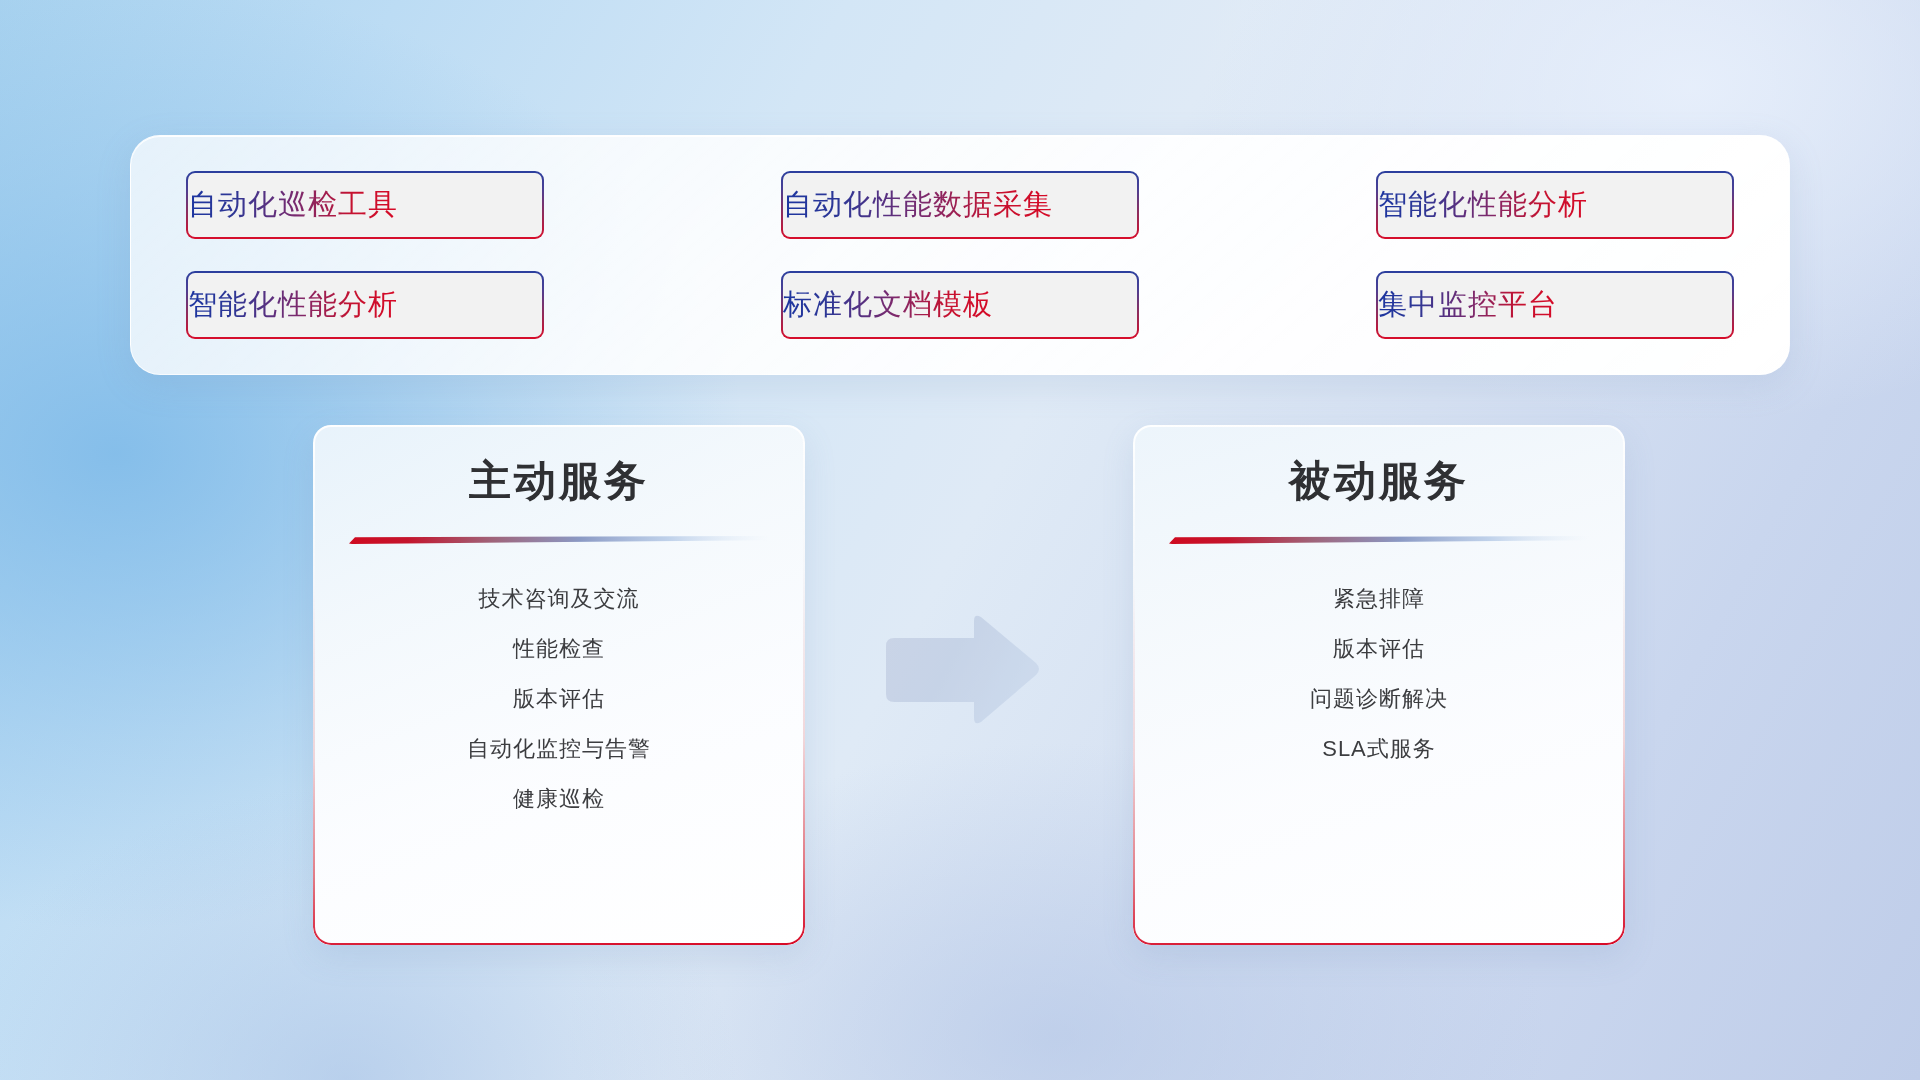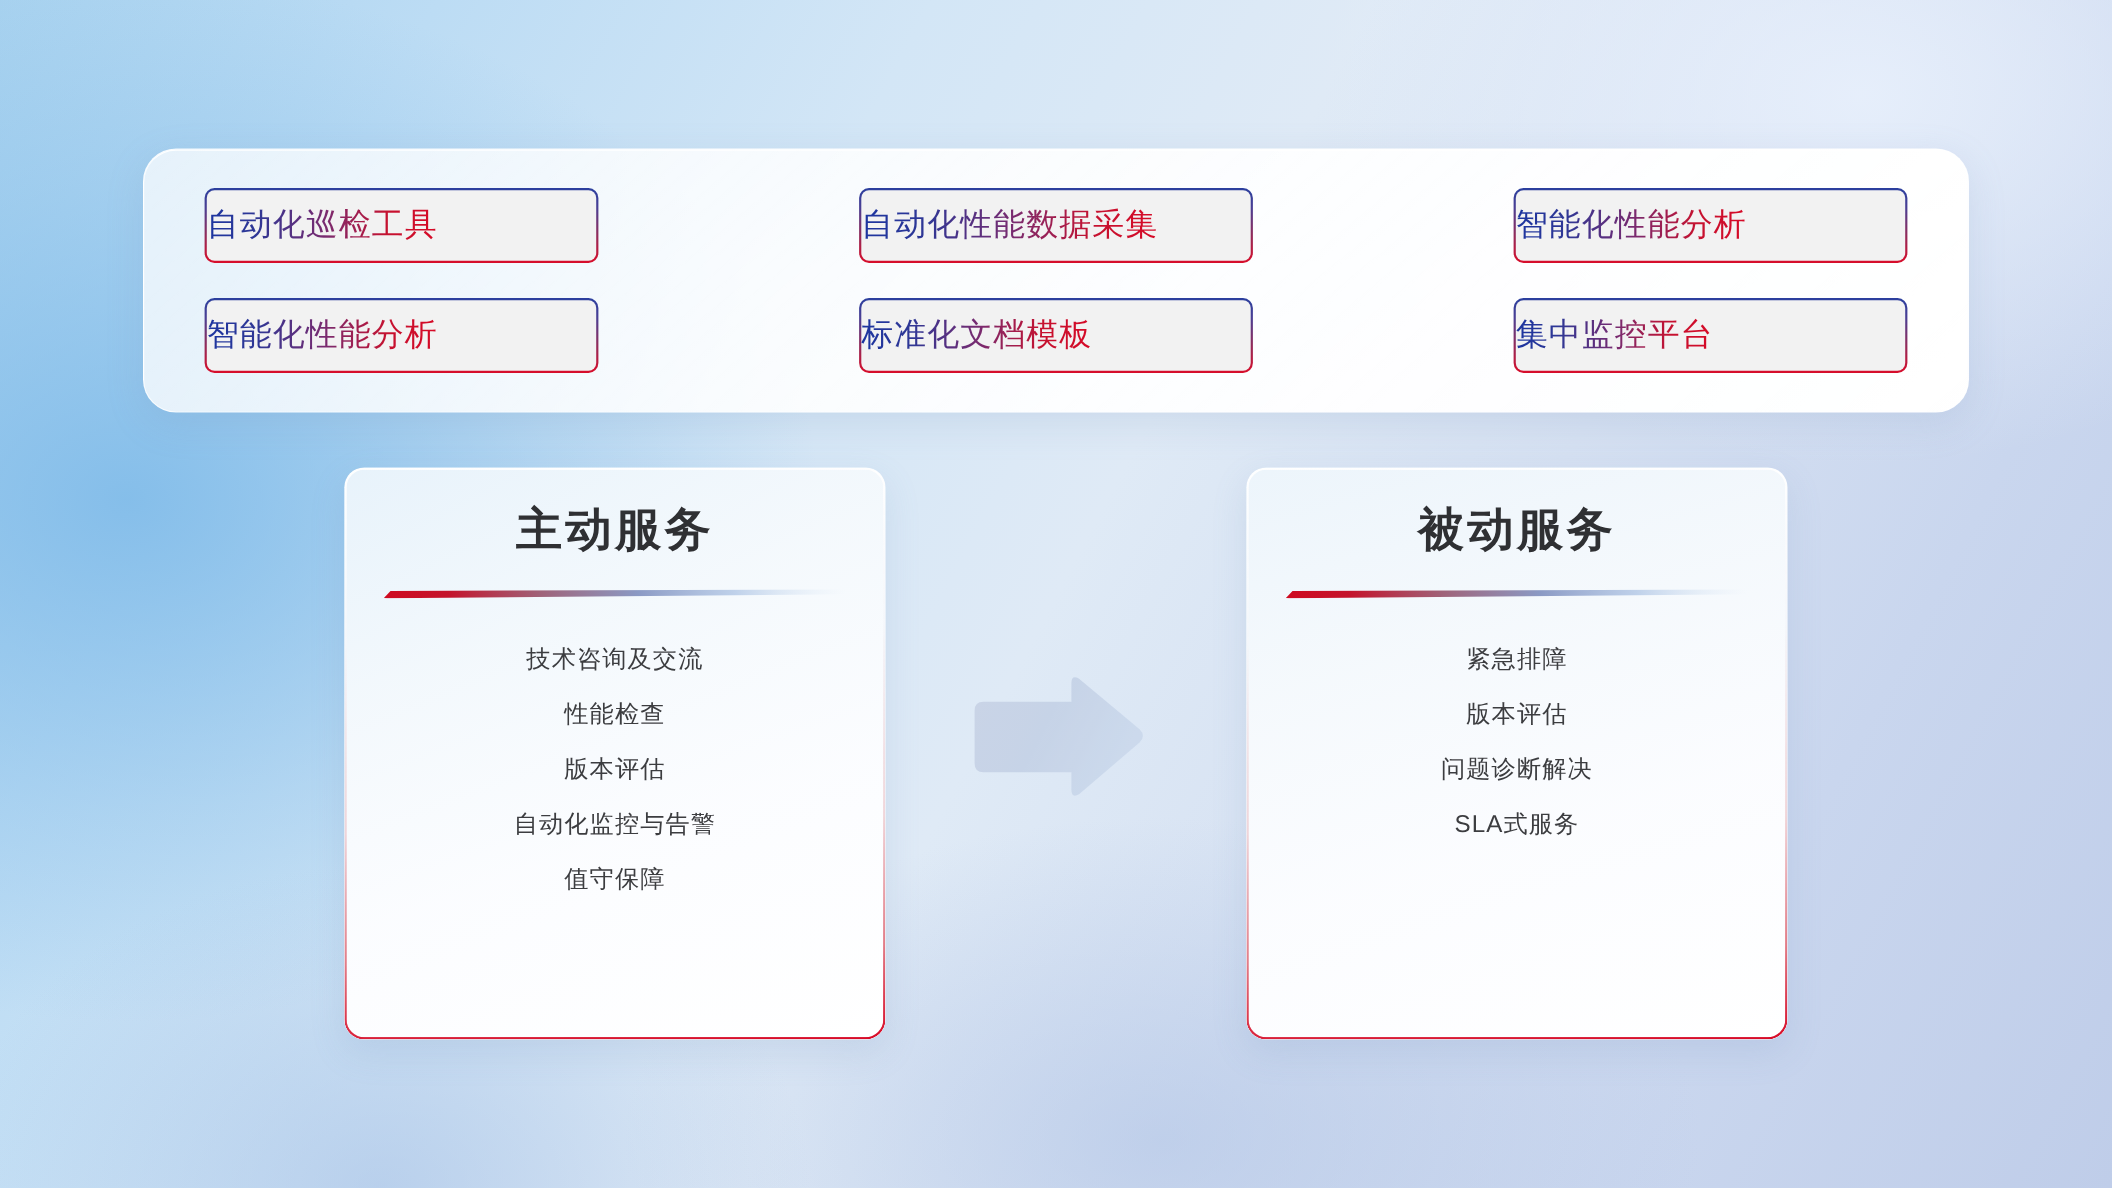--- a/index.html
+++ b/index.html
@@ -154,21 +154,21 @@
         </linearGradient>
       </defs>
       <path d="M0,8.6 L6,2.2 L420,1.0 L420,5.2 L3,8.9 Z" fill="url(#divA)"></path>
     </svg>
   </div>
   <ul class="svc-list">
     <li>技术咨询及交流</li>
     <li>性能检查</li>
     <li>版本评估</li>
     <li>自动化监控与告警</li>
-    <li>值守保障</li>
+    <li>健康巡检</li>
   </ul>
 </div>
 
 <div id="flow-arrow">
   <svg viewBox="0 0 164 116" aria-hidden="true">
     <defs>
       <linearGradient id="arrGrad" x1="0" y1="0" x2="1" y2="0.35">
         <stop offset="0" stop-color="#b9c3da"></stop>
         <stop offset="0.5" stop-color="#b4c2dc"></stop>
         <stop offset="1" stop-color="#bfcfe6"></stop>

